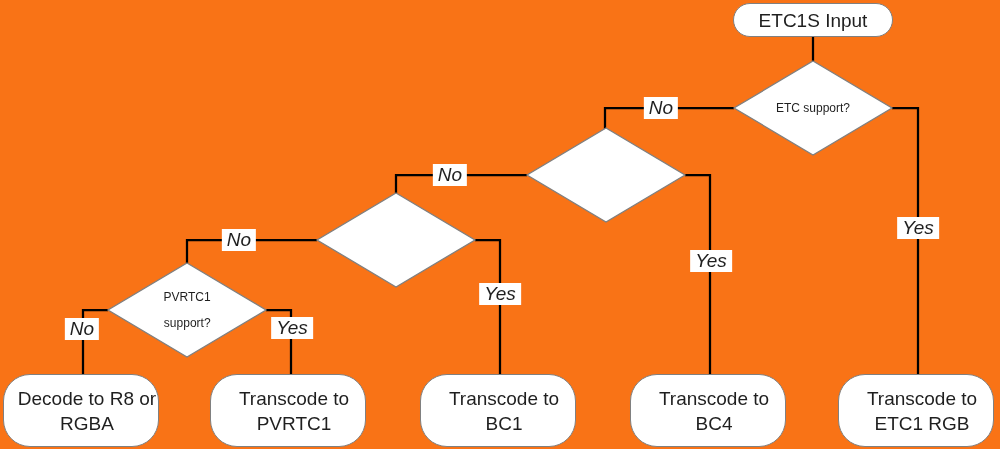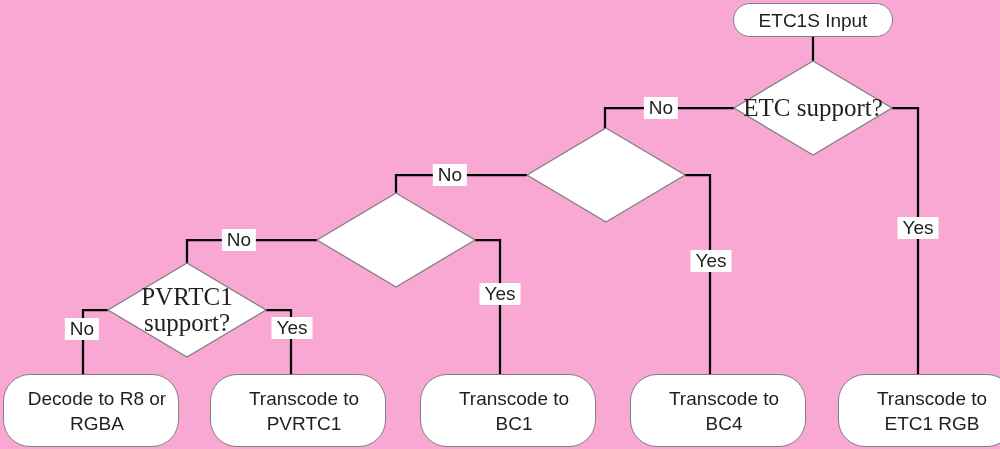--- a/index.html
+++ b/index.html
@@ -4,21 +4,21 @@
 <style>
   html, body {
     margin: 0;
     padding: 0;
     background: #ffffff;
   }
   .stage {
     position: relative;
     width: 1000px;
     height: 449px;
-    background: #f9a8d4;
+    background: #f97316;
     font-family: "Liberation Sans", sans-serif;
     color: #1f1f1f;
     overflow: hidden;
   }
   .svg-layer {
     position: absolute;
     left: 0;
     top: 0;
     width: 1000px;
     height: 449px;
@@ -48,46 +48,46 @@
   }
   .start-node {
     left: 733px;
     top: 3px;
     width: 160px;
     height: 34px;
     border-radius: 17px;
   }
   .terminal {
     top: 374px;
-    width: 176px;
+    width: 156px;
     height: 73px;
     border-radius: 27px;
     padding-left: 12px;
   }
   .diamond-label {
     position: absolute;
     width: 158px;
     height: 94px;
     display: flex;
     align-items: center;
     justify-content: center;
-    text-align: center;
-    font-size: 25px;
+    text-align: right;
+    font-size: 12px;
     line-height: 26px;
     white-space: pre-line;
     pointer-events: none;
-    font-family: Liberation Serif, serif;
   }
   .edge-label {
     position: absolute;
     transform: translate(-50%, -50%);
     background: #ffffff;
     padding: 0 5px;
     font-size: 19px;
     line-height: 22px;
+    font-style: italic;
   }
 </style>
 </head>
 <body>
 
 <div class="stage">
 
   <svg class="svg-layer" viewBox="0 0 1000 449" xmlns="http://www.w3.org/2000/svg">
     <g>
       <path class="wire" d="M813 37 V62"></path>

